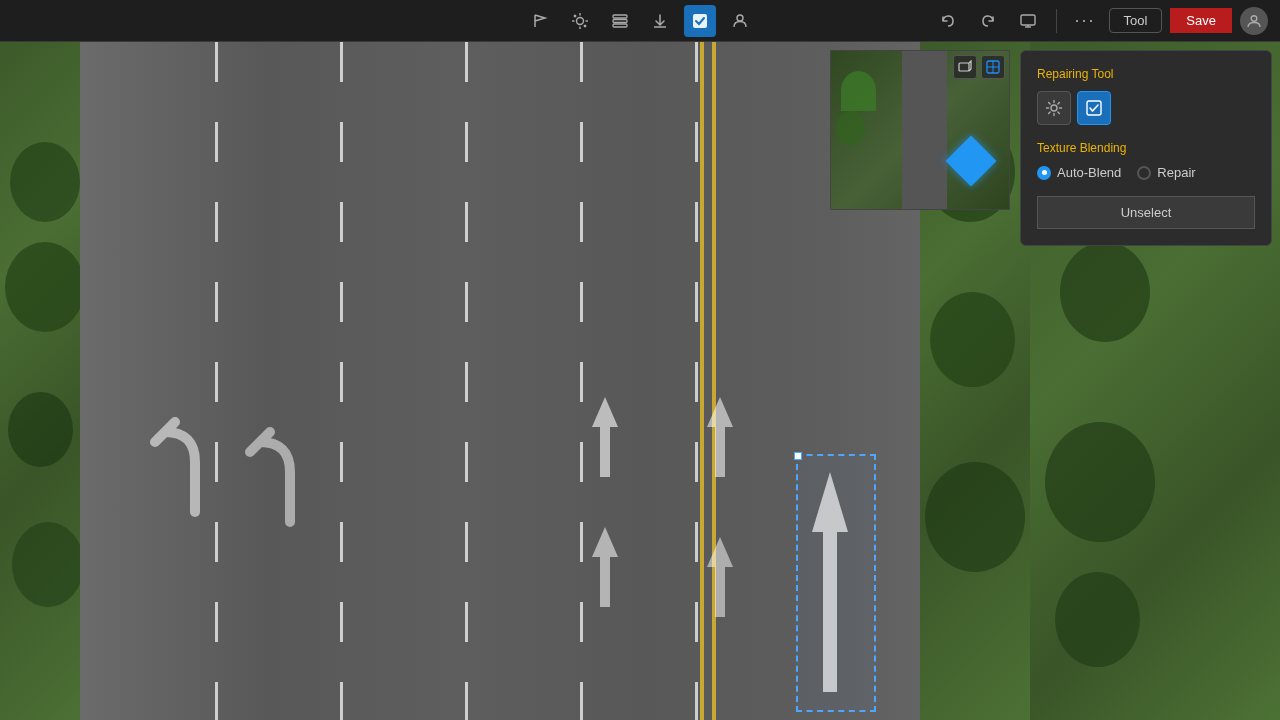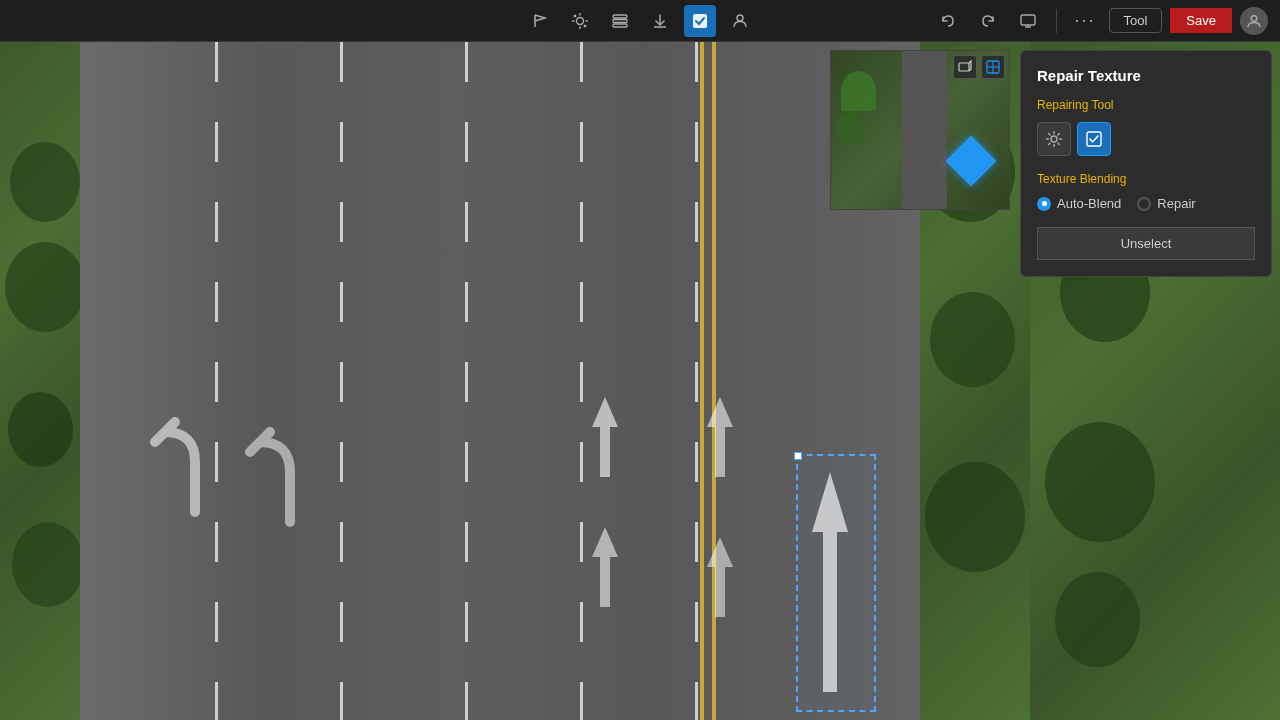--- a/index.html
+++ b/index.html
@@ -546,21 +546,20 @@
             <rect x="1" y="1" width="12" height="12" rx="1.5" fill="none" stroke="#1a8fff" stroke-width="1.3"></rect>
             <line x1="7" y1="1" x2="7" y2="13" stroke="#1a8fff" stroke-width="1"></line>
             <line x1="1" y1="7" x2="13" y2="7" stroke="#1a8fff" stroke-width="1"></line>
           </svg>
         </div>
       </div>
     </div>
   </div>
 
   <div id="right-panel">
-    <div class="panel-title">Repair Texture</div>
 
     <div class="panel-section-label">Repairing Tool</div>
 
     <div class="tool-icons-row">
 
       <div class="tool-icon-btn">
         <svg width="18" height="18" viewBox="0 0 18 18">
           <circle cx="9" cy="9" r="3" fill="none" stroke="#aaa" stroke-width="1.4"></circle>
           <path d="M9 1.5 L9 3.5 M9 14.5 L9 16.5 M1.5 9 L3.5 9 M14.5 9 L16.5 9 M3.6 3.6 L5.1 5.1 M12.9 12.9 L14.4 14.4 M14.4 3.6 L12.9 5.1 M5.1 12.9 L3.6 14.4" stroke="#aaa" stroke-width="1.4" stroke-linecap="round"></path>
         </svg>

